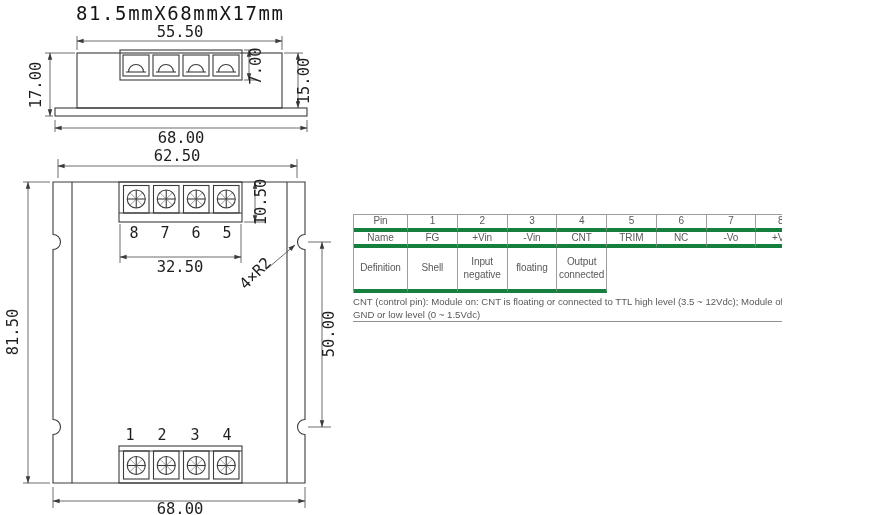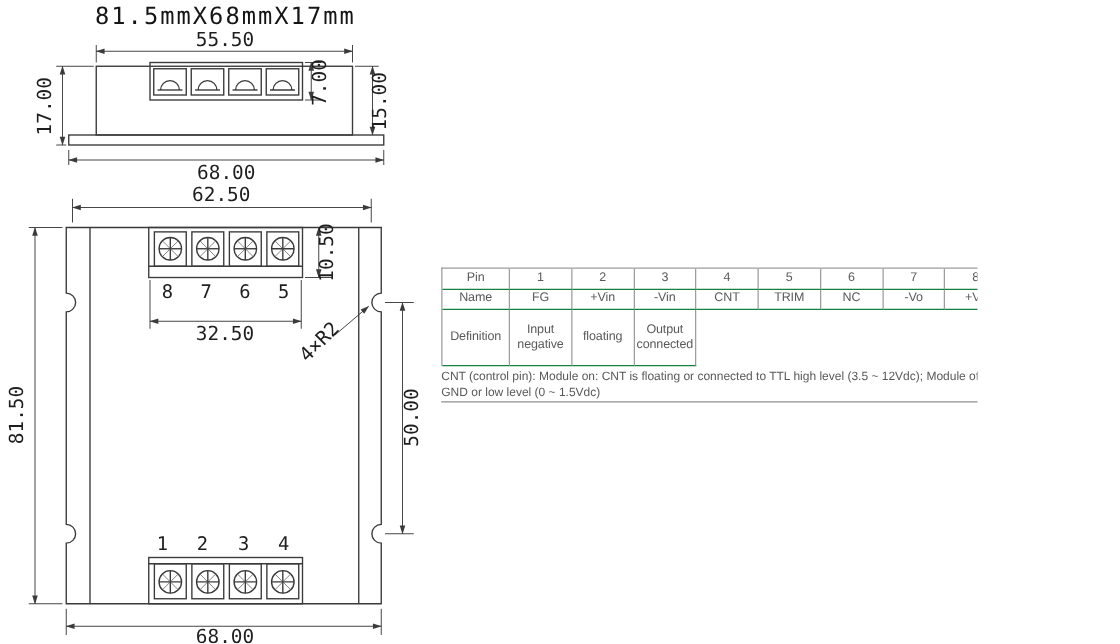--- a/index.html
+++ b/index.html
@@ -9,21 +9,21 @@
          font-size:19px;letter-spacing:1.6px;color:#151515;white-space:nowrap;}
   svg{position:absolute;left:0;top:0;}
   .ln{stroke:#3b3b3b;fill:none;stroke-width:1.1;}
   .dm{stroke:#3b3b3b;fill:none;stroke-width:0.75;}
   .thin{stroke:#4a4a4a;fill:none;stroke-width:0.55;}
   .dt{font-family:"DejaVu Sans Mono",monospace;font-size:15.5px;fill:#1e1e1e;}
   .pt{font-family:"DejaVu Sans Mono",monospace;font-size:15px;fill:#1e1e1e;}
   .pin-table{position:absolute;left:353px;top:214px;width:453px;display:grid;
              grid-template-columns:54px repeat(8,1fr);grid-template-rows:17px 16px 45px;
              border-top:1px solid #9d9d9d;border-left:1px solid #9d9d9d;box-sizing:border-box;}
-  .pt-cell{border-right:1px solid #9d9d9d;border-bottom:1px solid #15803d;
+  .pt-cell{border-right:1px solid #9d9d9d;border-bottom:4px solid #15803d;
            display:flex;align-items:center;justify-content:center;text-align:center;
            font-size:10px;line-height:1.25;color:#595959;letter-spacing:-0.1px;padding:0 1px;
            box-sizing:border-box;overflow:hidden;}
   .note{position:absolute;left:353px;top:295px;width:543px;font-size:9.6px;line-height:13px;
         color:#595959;border-bottom:1px solid #8f8f8f;padding-bottom:0;box-sizing:border-box;}
 </style>
 </head>
 <body>
 
 <div class="page">
@@ -175,20 +175,21 @@
     <div class="pt-cell">FG</div>
     <div class="pt-cell">+Vin</div>
     <div class="pt-cell">-Vin</div>
     <div class="pt-cell">CNT</div>
     <div class="pt-cell">TRIM</div>
     <div class="pt-cell">NC</div>
     <div class="pt-cell">-Vo</div>
     <div class="pt-cell">+Vo</div>
 
     <div class="pt-cell">Definition</div>
+    <div class="pt-cell">Shell</div>
     <div class="pt-cell">Input negative</div>
     <div class="pt-cell">floating</div>
     <div class="pt-cell">Output connected</div>
   </div>
 
   <div class="note">CNT (control pin): Module on: CNT is floating or connected to TTL high level (3.5 ~ 12Vdc); Module off: CNT is connected to GND or low level (0 ~ 1.5Vdc)</div>
 
 </div>
 
 </body></html>

